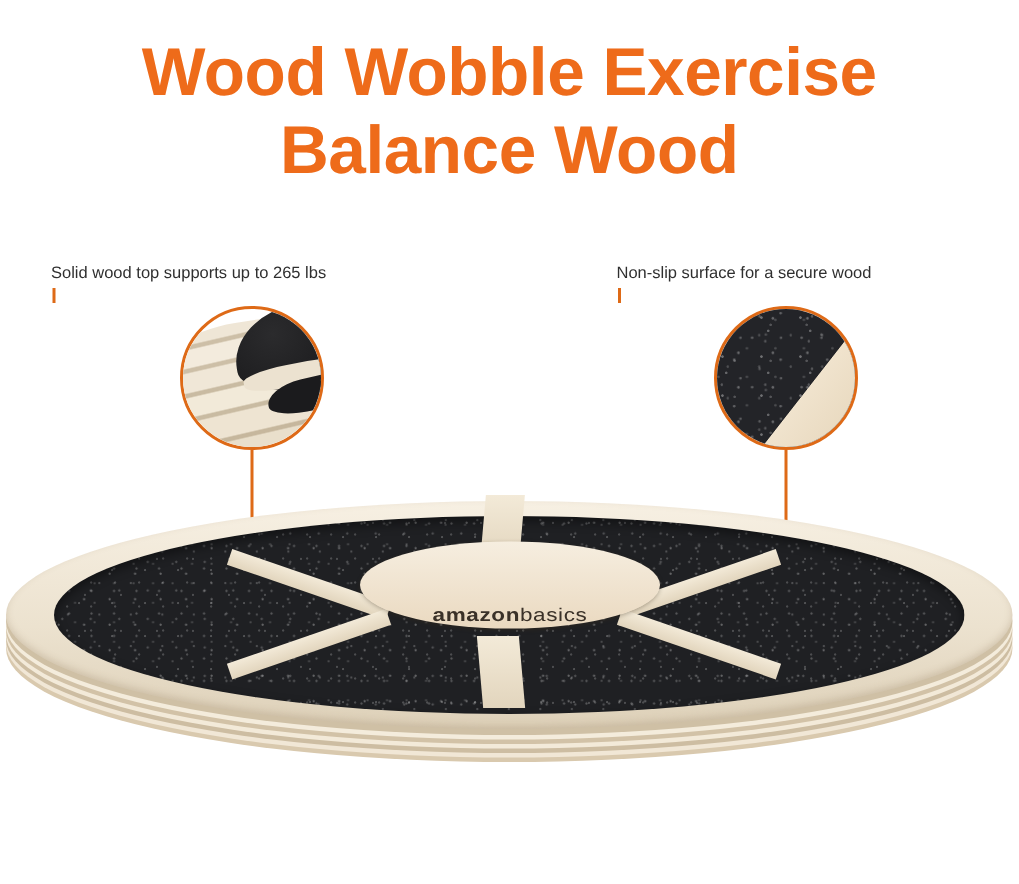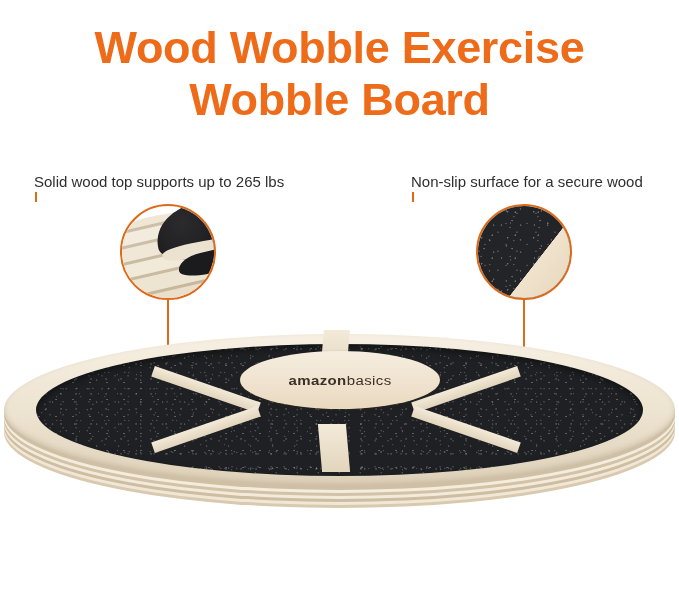--- a/index.html
+++ b/index.html
@@ -31,21 +31,21 @@
     line-height: 52px;
     font-weight: bold;
     letter-spacing: -0.3px;
     white-space: nowrap;
   }
 
   
   .callout-caption {
     position: absolute;
     color: #2f2f2f;
-    font-size: 15px;
+    font-size: 11px;
     line-height: 16px;
     white-space: nowrap;
   }
   #caption-left  { left: 34px;  top: 174px; }
   #caption-right { left: 411px; top: 174px; }
 
   
   .magnifier {
     position: absolute;
     width: 96px;
@@ -232,46 +232,46 @@
   #spoke-bottom { left: 320px; top: 424px; width: 28px;  height: 48px; transform: skewX(5deg); }
   #spoke-ul { left: 150px; top: 384px; width: 112px; height: 11px; transform: rotate(19deg); }
   #spoke-ur { left: 410px; top: 384px; width: 112px; height: 11px; transform: rotate(-19deg); }
   #spoke-ll { left: 150px; top: 424px; width: 112px; height: 11px; transform: rotate(-19deg); }
   #spoke-lr { left: 410px; top: 424px; width: 112px; height: 11px; transform: rotate(19deg); }
 
   
   #center-logo {
     position: absolute;
     left: 240px;
-    top: 351px;
+    top: 361px;
     width: 200px;
     height: 58px;
     border-radius: 50%;
     background: linear-gradient(180deg, #f6eee0 0%, #ead9c0 100%);
     box-shadow: 0 1px 3px rgba(60,45,25,.35);
     display: flex;
-    align-items: center;
+    align-items: flex-end;
     justify-content: center;
   }
   #logo-text {
     color: #3a3128;
     font-size: 15px;
     letter-spacing: 0.4px;
     transform: scaleY(0.82);
     white-space: nowrap;
   }
   #logo-text b { font-weight: bold; }
   #logo-text span { font-weight: normal; }
 </style>
 </head>
 <body>
 
 <div id="title-block">
   <div class="title-line">Wood Wobble Exercise</div>
-  <div class="title-line">Wobble Board</div>
+  <div class="title-line">Balance Wood</div>
 </div>
 
 <div class="callout-caption" id="caption-left">Solid wood top supports up to 265 lbs</div>
 <div class="caption-tick" id="tick-left"></div>
 
 <div class="callout-caption" id="caption-right">Non-slip surface for a secure wood</div>
 <div class="caption-tick" id="tick-right"></div>
 
 <div class="magnifier" id="magnifier-left">
   <div class="mag-inner">

